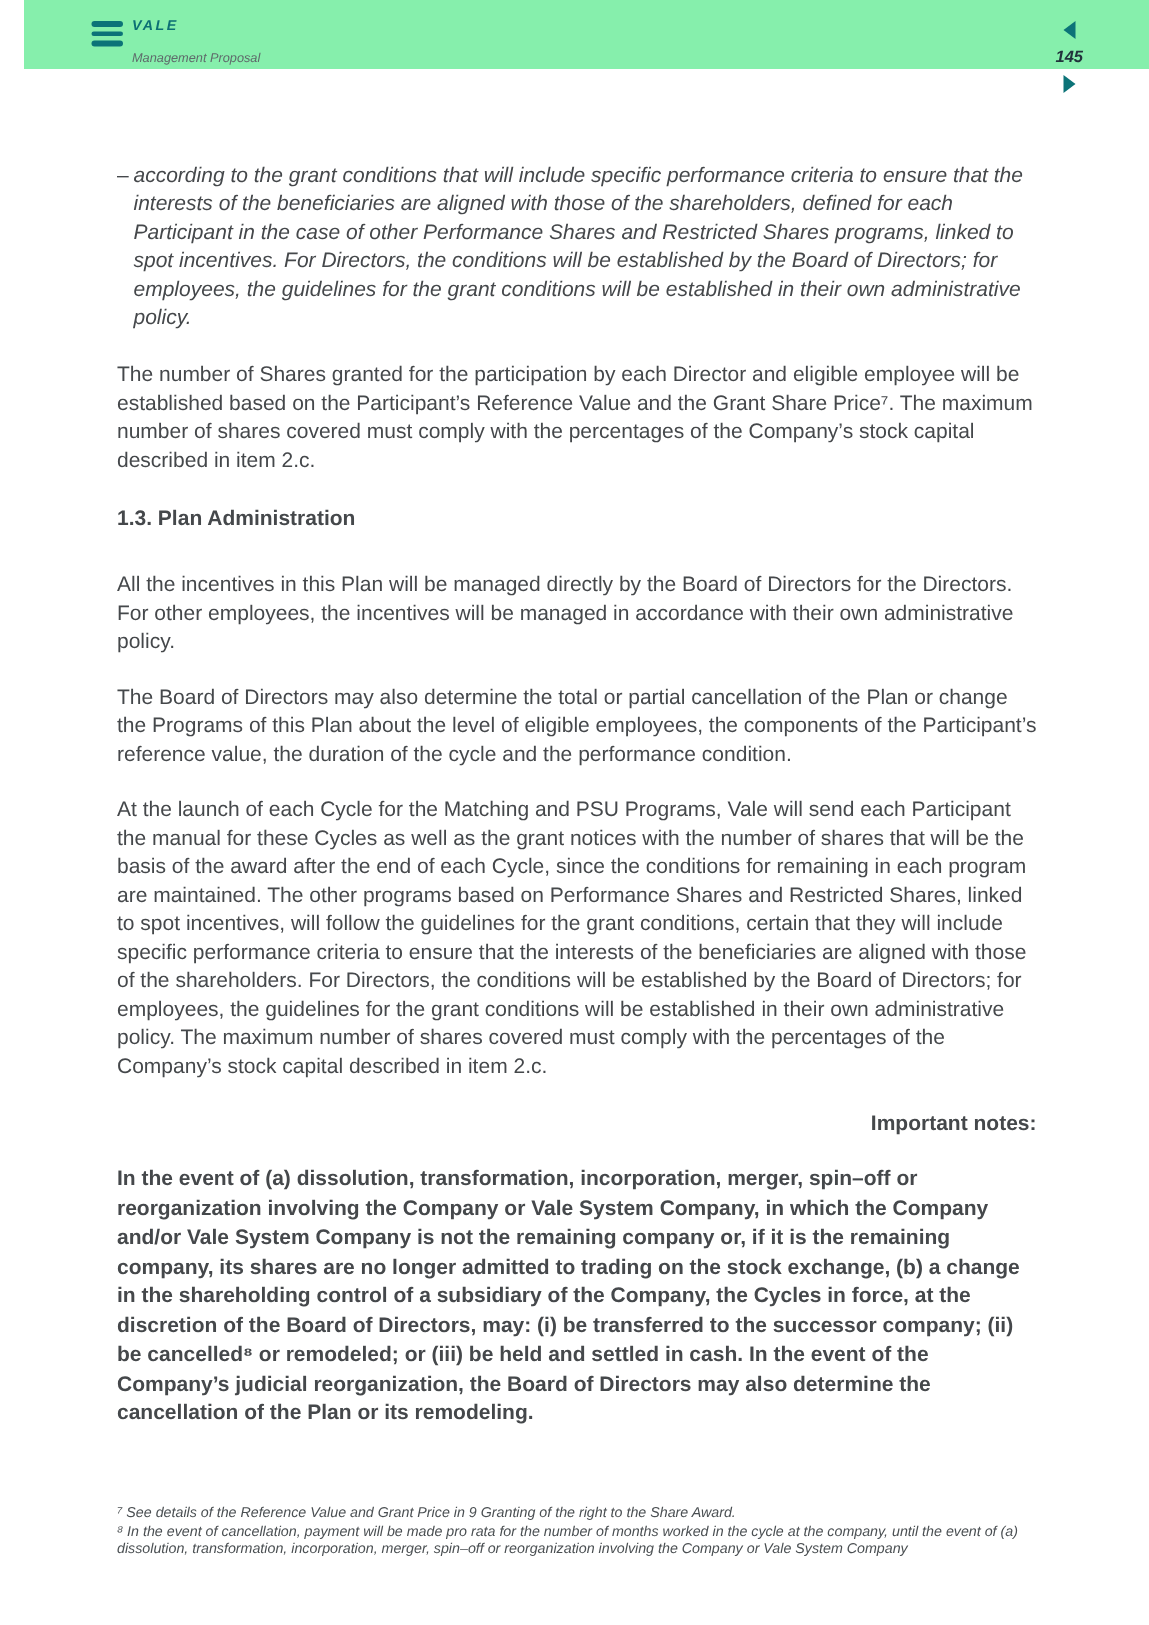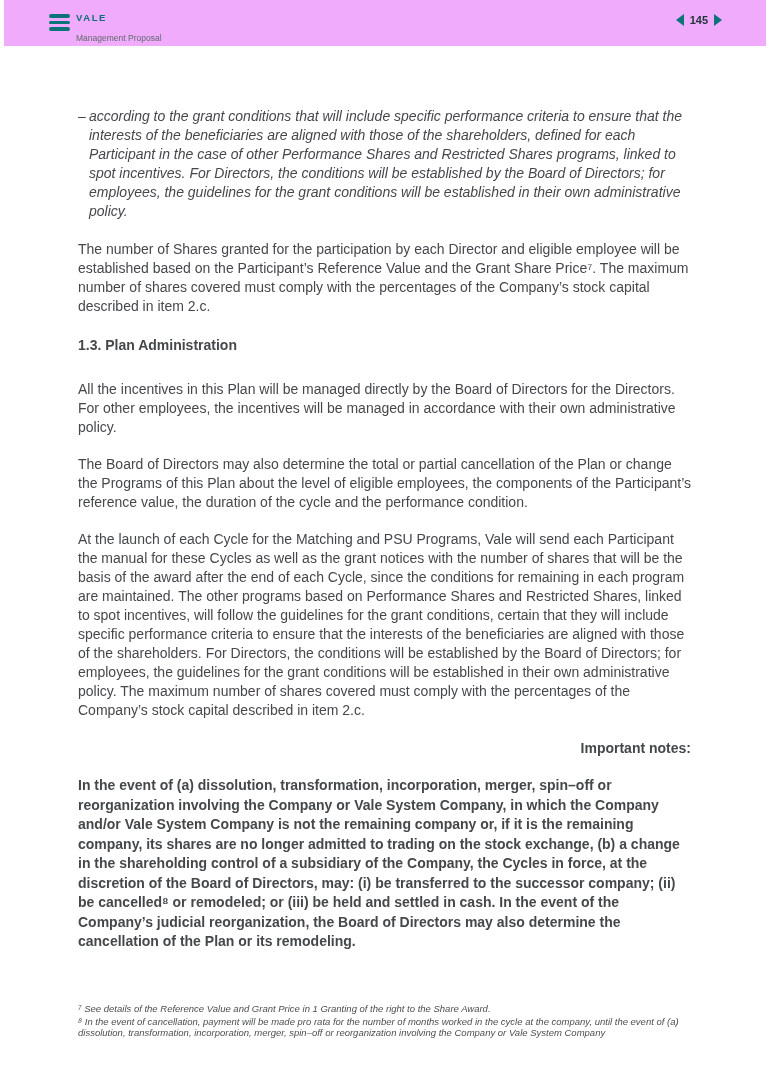--- a/index.html
+++ b/index.html
@@ -10,23 +10,24 @@
     background: #ffffff;
     font-family: "Liberation Sans", sans-serif;
     color: #45484b;
     position: relative;
     overflow: hidden;
   }
 
   
   .header {
     position: absolute;
-    top: 0; left: 4px; right: 0;
+    top: 0; left: 16px; right: 0;
     height: 46px;
-    background: #f0abfc;
+    background: #86efac;
+    font-style: italic;
   }
   .hamburger {
     position: absolute;
     left: 45px; top: 14px;
     width: 21px;
     display: flex;
     flex-direction: column;
     gap: 3px;
     cursor: pointer;
   }
@@ -50,20 +51,21 @@
     font-size: 8.5px;
     color: #5f6b6b;
     margin-top: 10px;
   }
   .pager {
     position: absolute;
     right: 44px; top: 14px;
     display: flex;
     align-items: center;
     gap: 6px;
+    flex-direction: column;
   }
   .arrow-left {
     width: 0; height: 0;
     border-top: 6px solid transparent;
     border-bottom: 6px solid transparent;
     border-right: 8px solid #0c7378;
     cursor: pointer;
   }
   .arrow-right {
     width: 0; height: 0;
@@ -164,15 +166,15 @@
   <p class="para">At the launch of each Cycle for the Matching and PSU Programs, Vale will send each Participant the manual for these Cycles as well as the grant notices with the number of shares that will be the basis of the award after the end of each Cycle, since the conditions for remaining in each program are maintained. The other programs based on Performance Shares and Restricted Shares, linked to spot incentives, will follow the guidelines for the grant conditions, certain that they will include specific performance criteria to ensure that the interests of the beneficiaries are aligned with those of the shareholders. For Directors, the conditions will be established by the Board of Directors; for employees, the guidelines for the grant conditions will be established in their own administrative policy. The maximum number of shares covered must comply with the percentages of the Company’s stock capital described in item 2.c.</p>
 
 
   <div class="notes-label">Important notes:</div>
 
   <p class="notes-body">In the event of (a) dissolution, transformation, incorporation, merger, spin–off or reorganization involving the Company or Vale System Company, in which the Company and/or Vale System Company is not the remaining company or, if it is the remaining company, its shares are no longer admitted to trading on the stock exchange, (b) a change in the shareholding control of a subsidiary of the Company, the Cycles in force, at the discretion of the Board of Directors, may: (i) be transferred to the successor company; (ii) be cancelled⁸ or remodeled; or (iii) be held and settled in cash. In the event of the Company’s judicial reorganization, the Board of Directors may also determine the cancellation of the Plan or its remodeling.</p>
 
 </div>
 
 <div class="footnotes">
-  <div class="footnote">⁷ See details of the Reference Value and Grant Price in 1 Granting of the right to the Share Award.</div>
+  <div class="footnote">⁷ See details of the Reference Value and Grant Price in 9 Granting of the right to the Share Award.</div>
   <div class="footnote">⁸ In the event of cancellation, payment will be made pro rata for the number of months worked in the cycle at the company, until the event of (a) dissolution, transformation, incorporation, merger, spin–off or reorganization involving the Company or Vale System Company</div>
 </div>
 
 </body></html>

